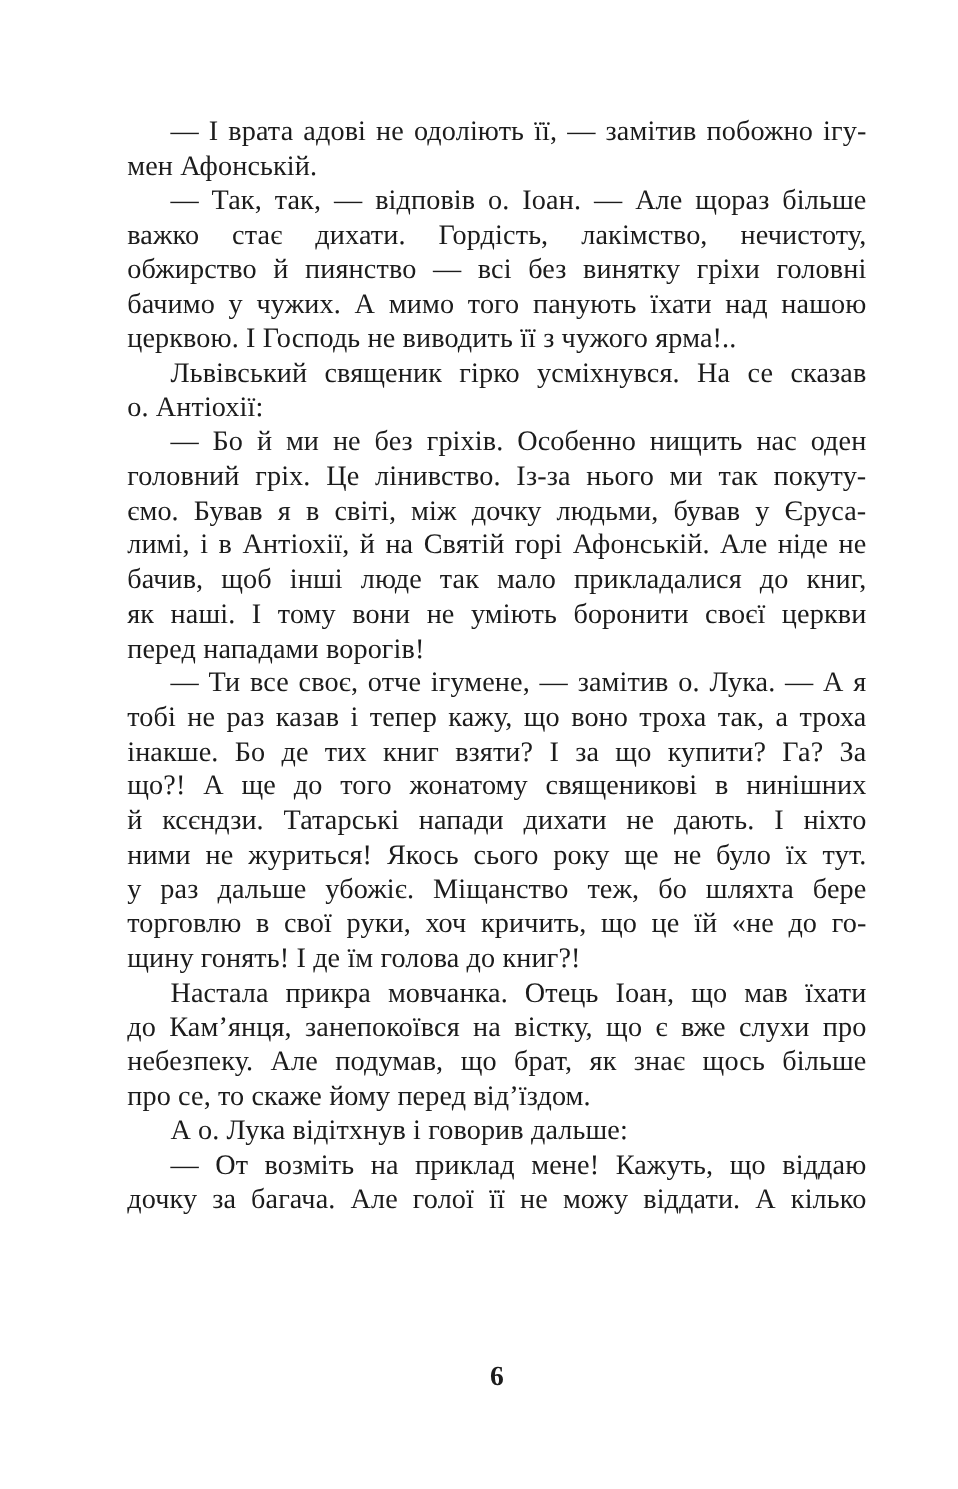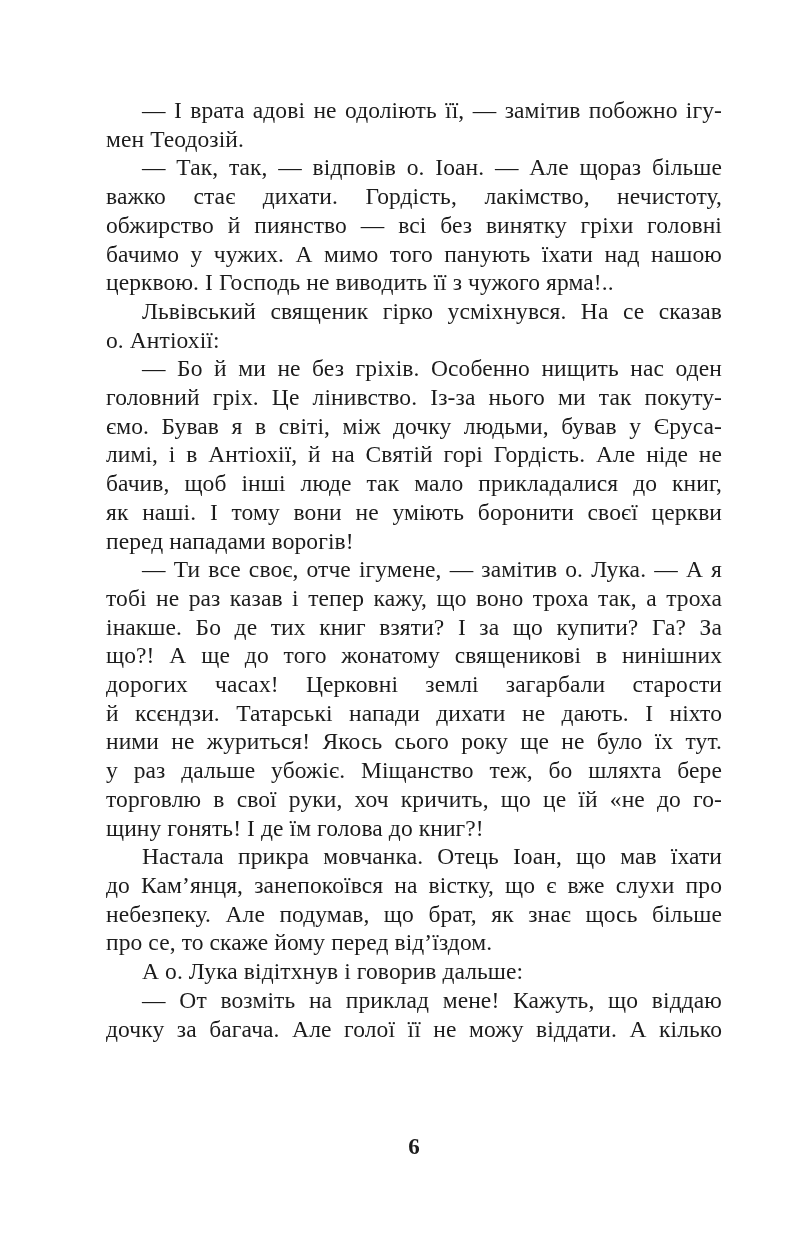--- a/index.html
+++ b/index.html
@@ -52,40 +52,39 @@
     font-weight: bold;
     color: var(--ink);
   }
 </style>
 </head>
 <body>
 
 <div class="page">
   <div class="text-block">
       <div class="line indent justified">— І врата адові не одоліють її, — замітив побожно ігу-</div>
-      <div class="line">мен Теодозій.</div>
+      <div class="line">мен Афонській.</div>
       <div class="line indent justified">— Так, так, — відповів о. Іоан. — Але щораз більше</div>
       <div class="line justified">важко стає дихати. Гордість, лакімство, нечистоту,</div>
       <div class="line justified">обжирство й пиянство — всі без винятку гріхи головні</div>
       <div class="line justified">бачимо у чужих. А мимо того панують їхати над нашою</div>
       <div class="line">церквою. І Господь не виводить її з чужого ярма!..</div>
       <div class="line indent justified">Львівський священик гірко усміхнувся. На се сказав</div>
       <div class="line">о. Антіохії:</div>
       <div class="line indent justified">— Бо й ми не без гріхів. Особенно нищить нас оден</div>
       <div class="line justified">головний гріх. Це лінивство. Із-за нього ми так покуту-</div>
       <div class="line justified">ємо. Бував я в світі, між дочку людьми, бував у Єруса-</div>
-      <div class="line justified">лимі, і в Антіохії, й на Святій горі Гордість. Але ніде не</div>
+      <div class="line justified">лимі, і в Антіохії, й на Святій горі Афонській. Але ніде не</div>
       <div class="line justified">бачив, щоб інші люде так мало прикладалися до книг,</div>
       <div class="line justified">як наші. І тому вони не уміють боронити своєї церкви</div>
       <div class="line">перед нападами ворогів!</div>
       <div class="line indent justified">— Ти все своє, отче ігумене, — замітив о. Лука. — А я</div>
       <div class="line justified">тобі не раз казав і тепер кажу, що воно троха так, а троха</div>
       <div class="line justified">інакше. Бо де тих книг взяти? І за що купити? Га? За</div>
       <div class="line justified">що?! А ще до того жонатому священикові в нинішних</div>
-      <div class="line justified">дорогих часах! Церковні землі загарбали старости</div>
       <div class="line justified">й ксєндзи. Татарські напади дихати не дають. І ніхто</div>
       <div class="line justified">ними не журиться! Якось сього року ще не було їх тут.</div>
       <div class="line justified">у раз дальше убожіє. Міщанство теж, бо шляхта бере</div>
       <div class="line justified">торговлю в свої руки, хоч кричить, що це їй «не до го-</div>
       <div class="line">щину гонять! І де їм голова до книг?!</div>
       <div class="line indent justified">Настала прикра мовчанка. Отець Іоан, що мав їхати</div>
       <div class="line justified">до Кам’янця, занепокоївся на вістку, що є вже слухи про</div>
       <div class="line justified">небезпеку. Але подумав, що брат, як знає щось більше</div>
       <div class="line">про се, то скаже йому перед від’їздом.</div>
       <div class="line indent">А о. Лука відітхнув і говорив дальше:</div>

